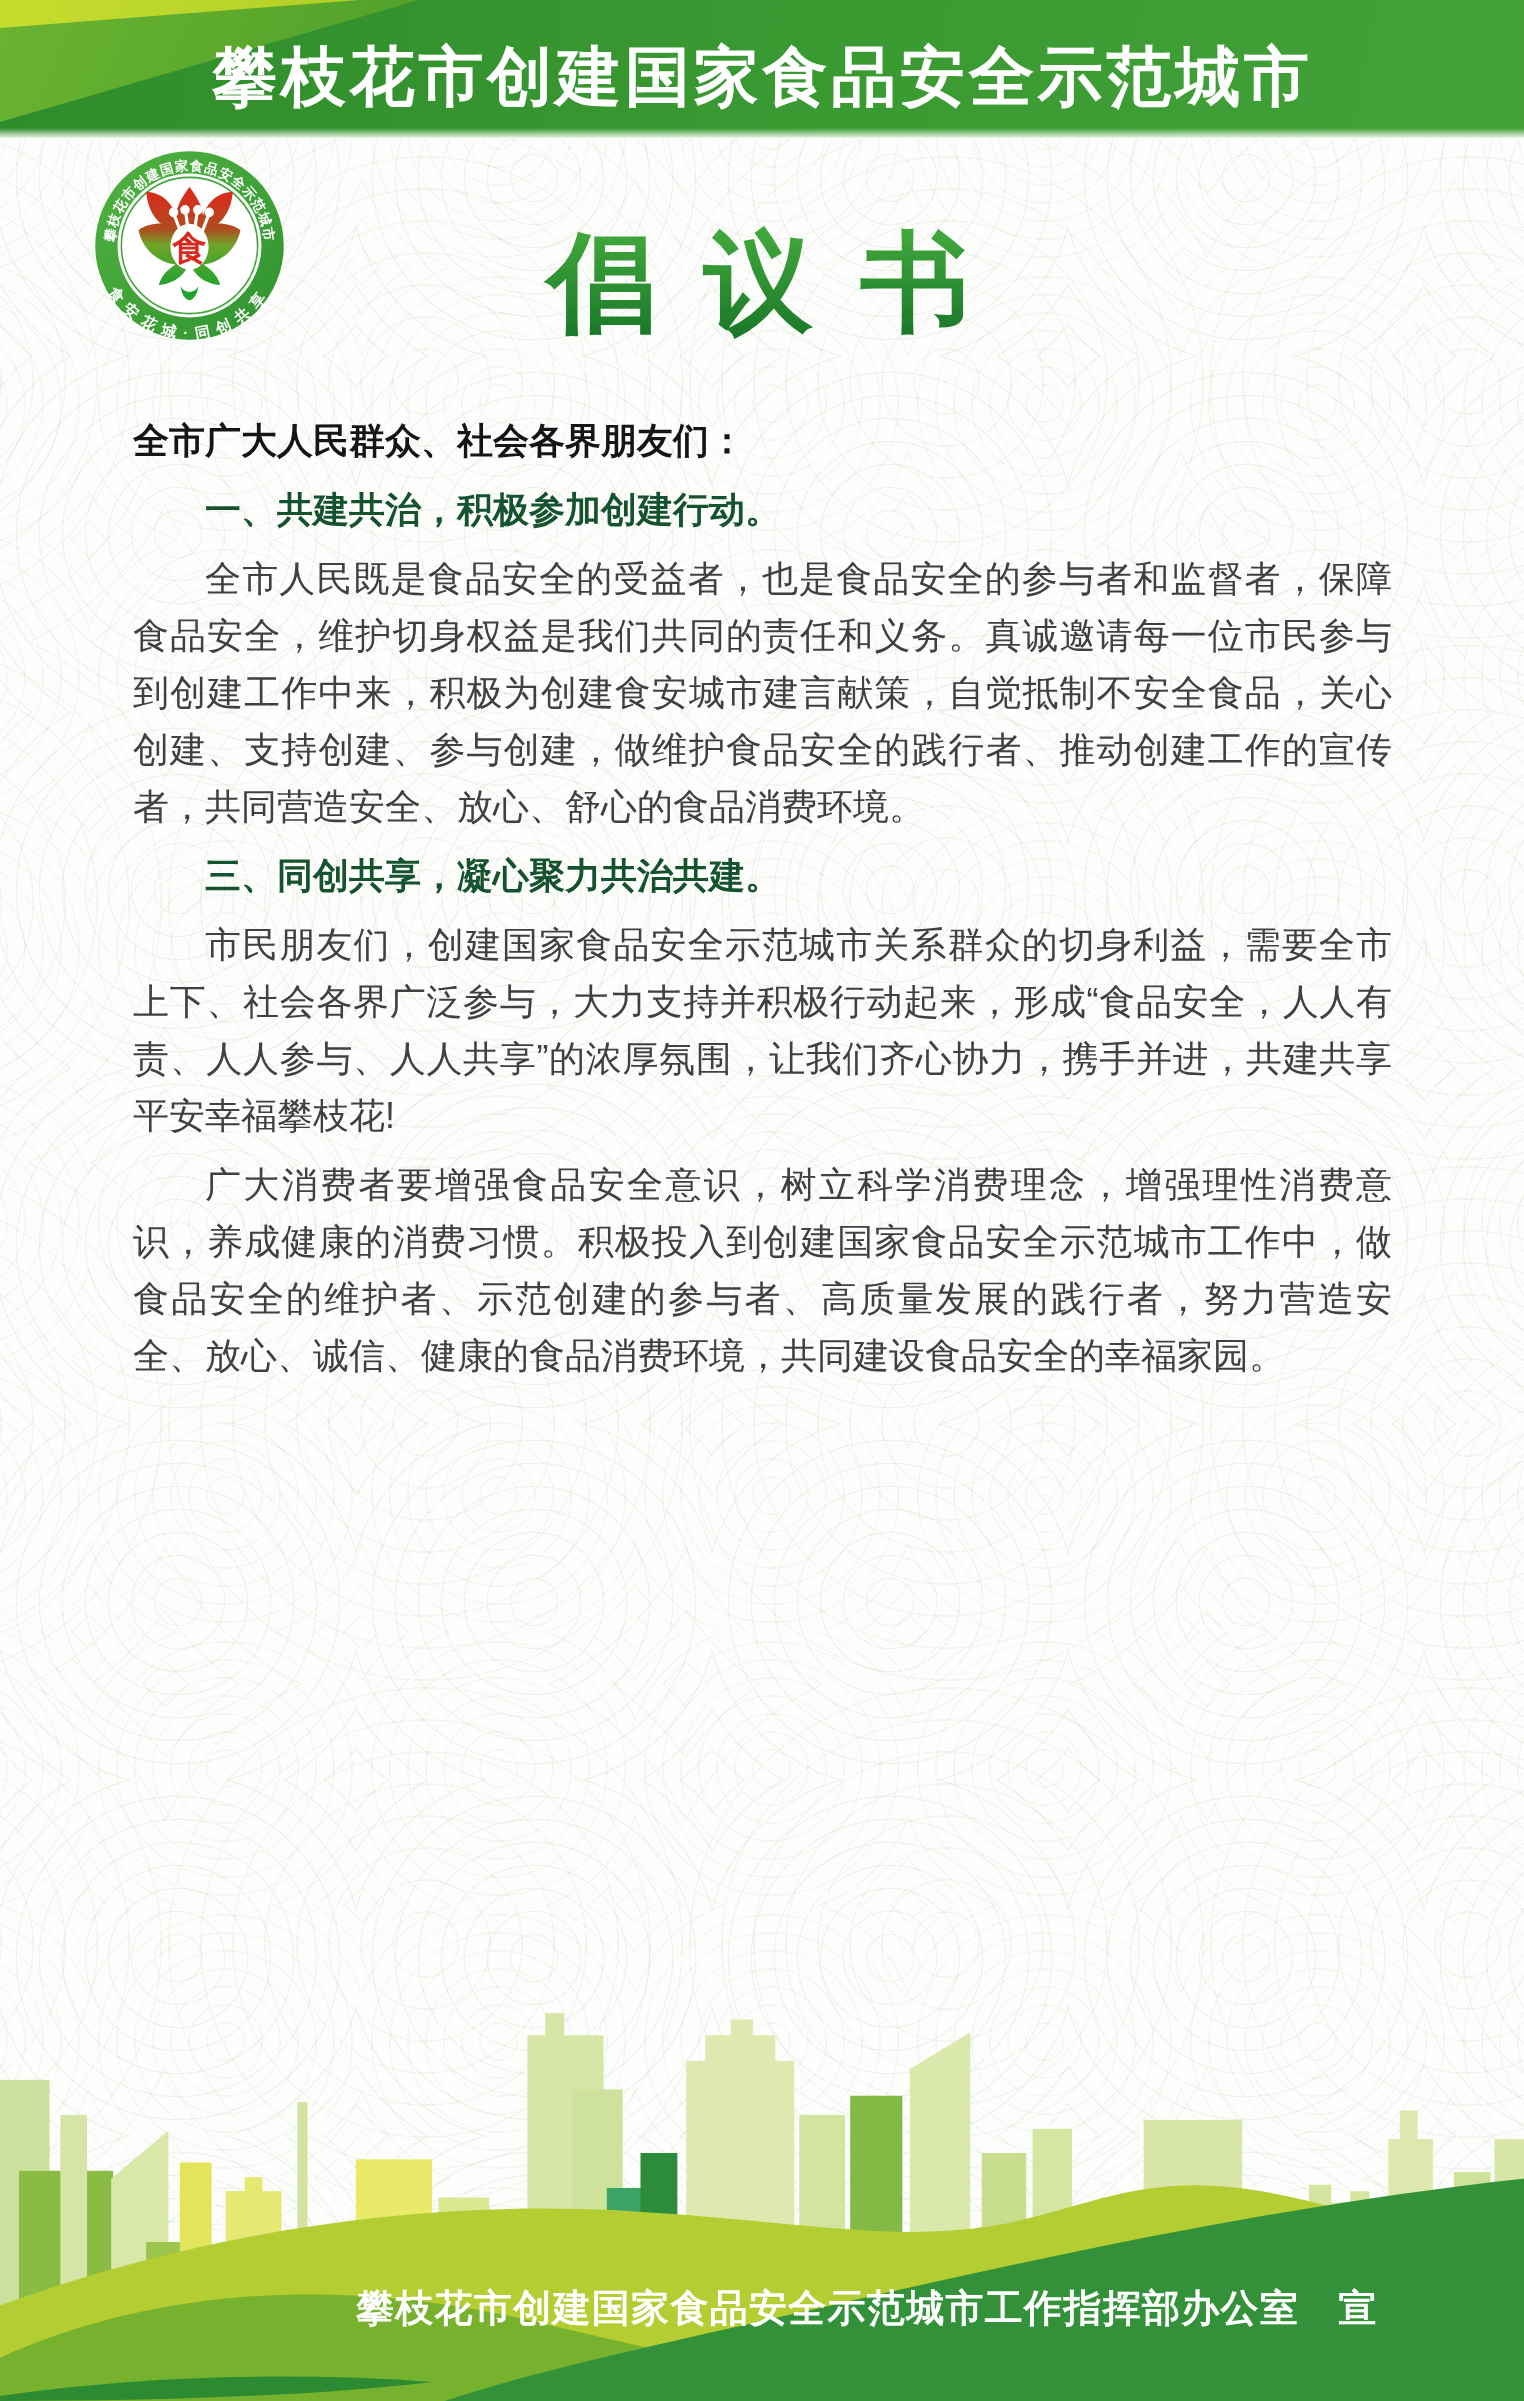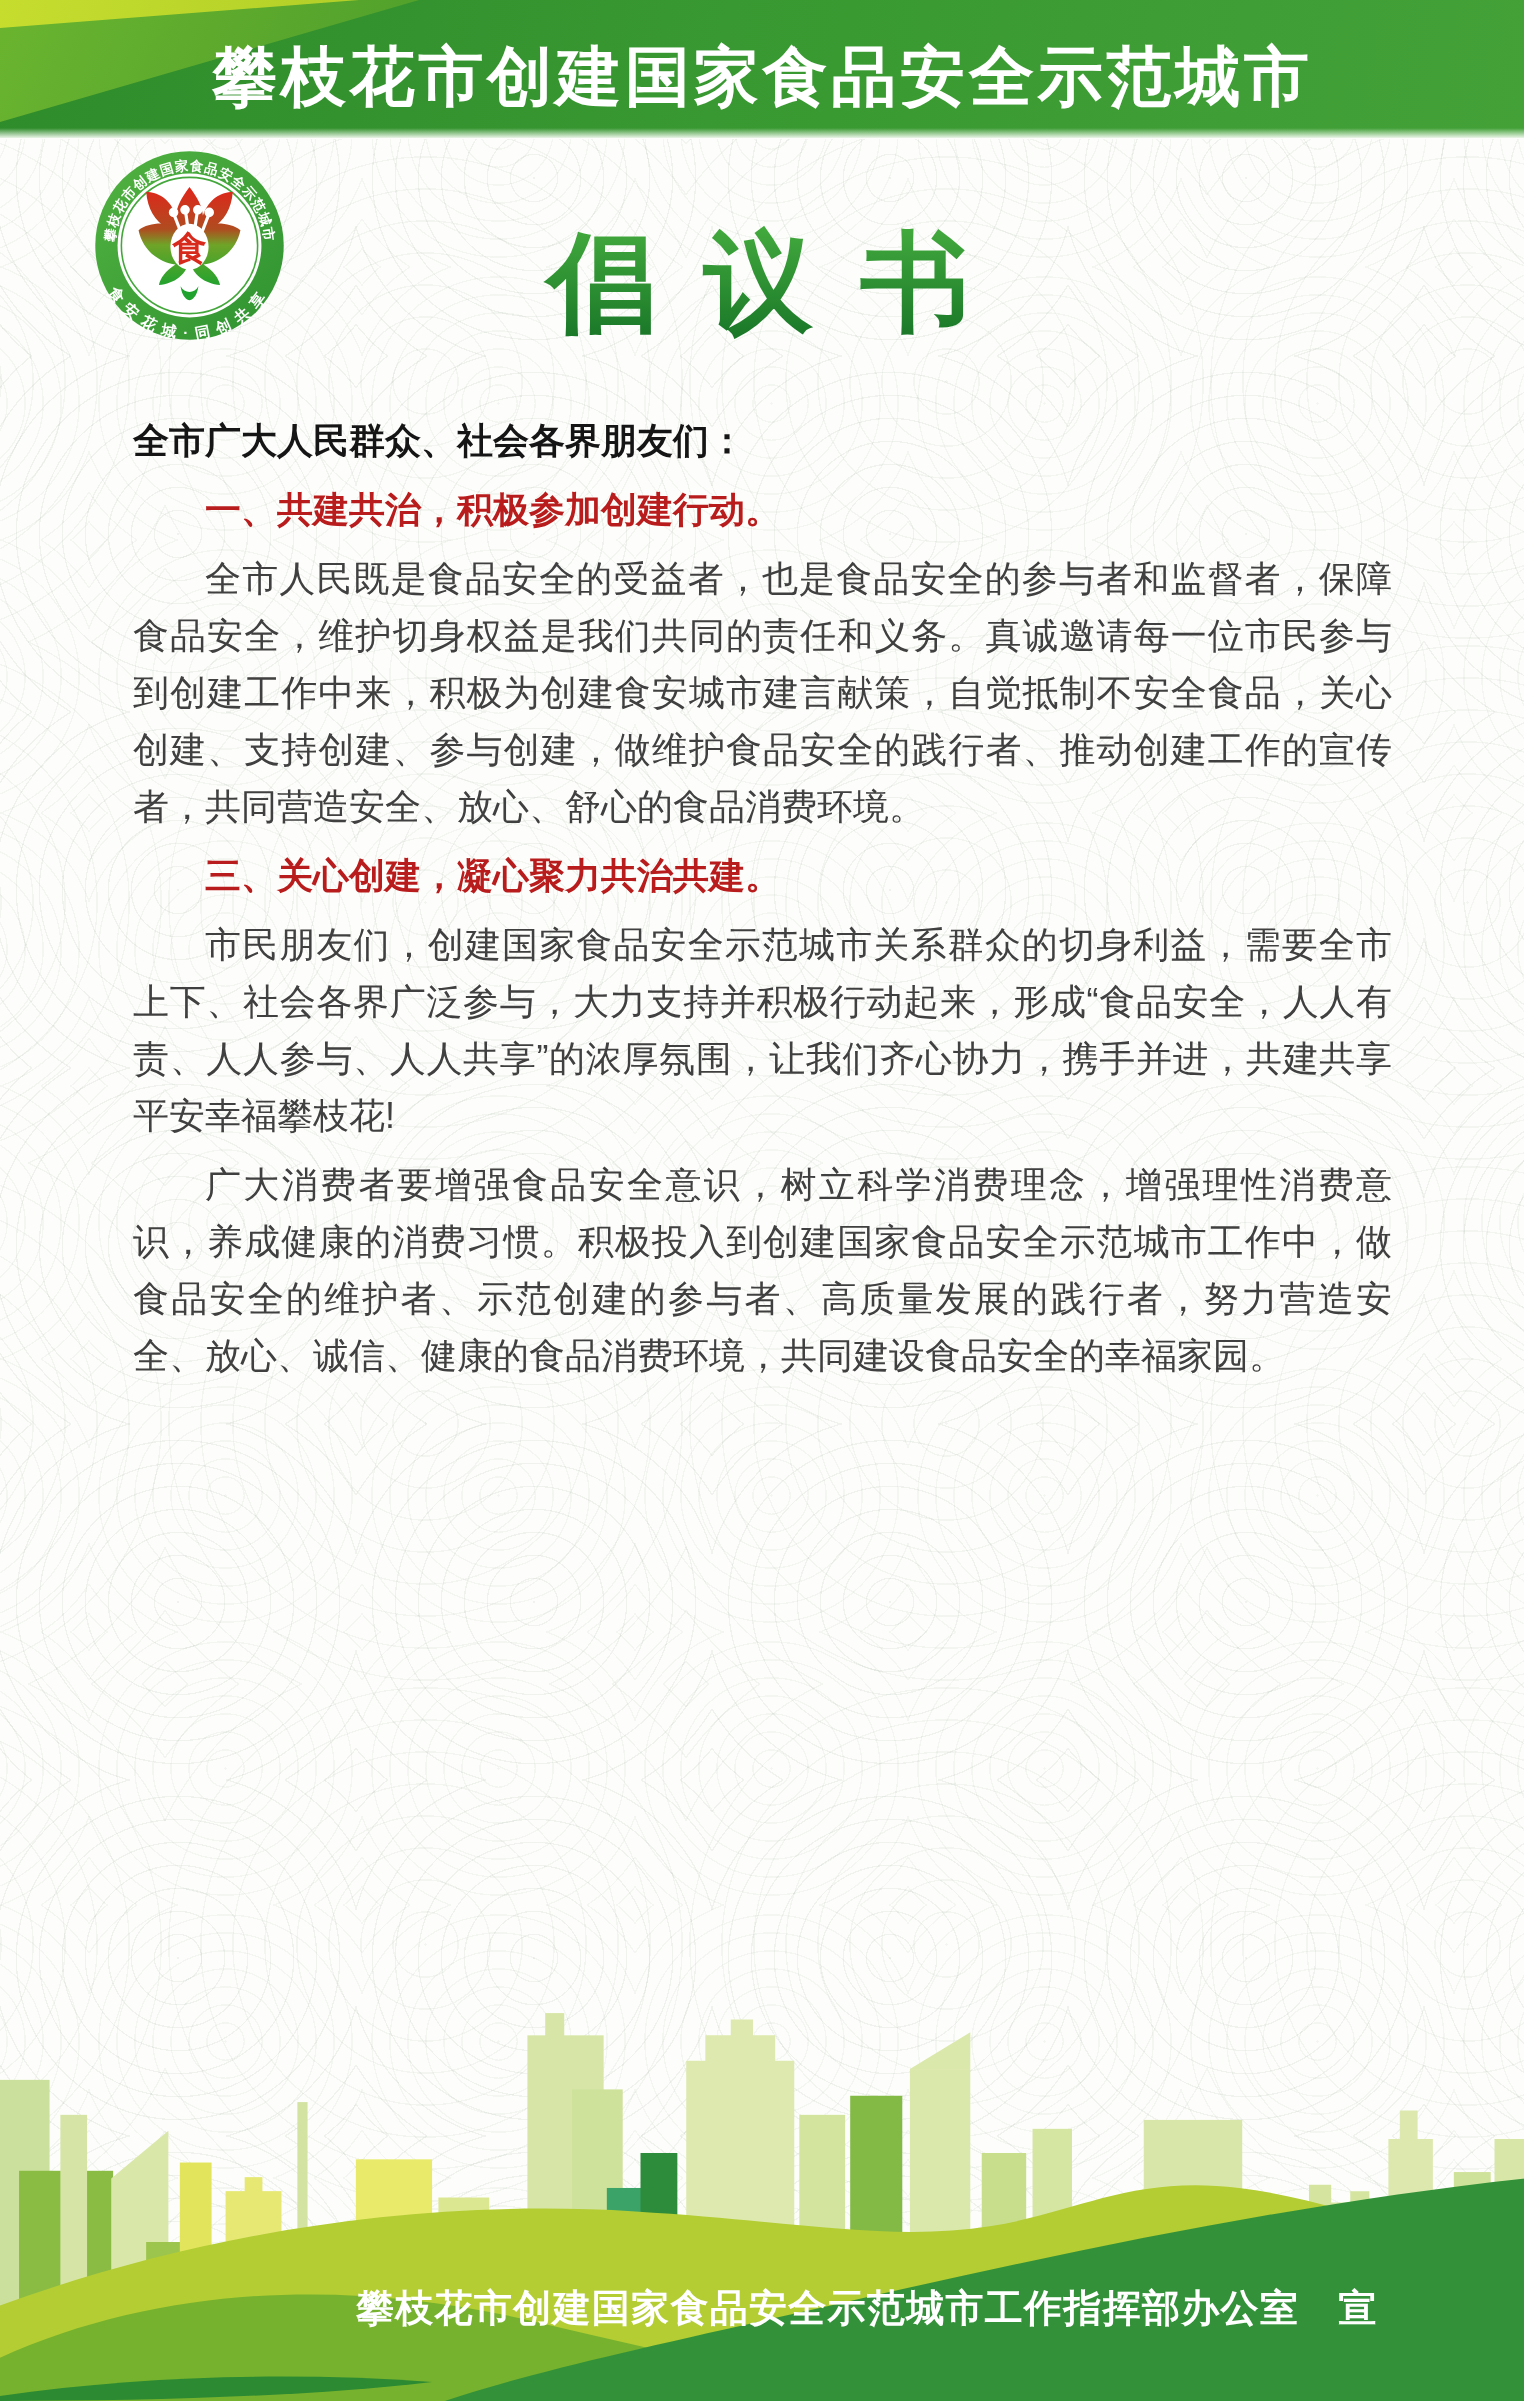--- a/index.html
+++ b/index.html
@@ -58,21 +58,21 @@
     }
   }
   
   .content{
     position:absolute;top:400px;left:121px;width:1283px;z-index:2;
     font-size:36px;line-height:57px;color:#404040;
   }
   .salutation{font-weight:bold;color:#151515;}
   .content p{margin:12px;text-align:justify;text-justify:inter-ideograph;}
   .content p.para{text-indent:2em;}
-  .content p.heading{font-weight:bold;color:#b91c1c;text-indent:2em;}
+  .content p.heading{font-weight:bold;color:#14532d;text-indent:2em;}
   
   .skyline{position:absolute;left:0;bottom:0;width:1525px;height:407px;z-index:1;}
   .footer-sig{
     position:absolute;top:2283px;left:0;width:1365px;z-index:5;
     box-sizing:border-box;padding-left:356px;
     text-align:right;font-size:38px;font-weight:bold;color:#ffffff;
     letter-spacing:1.3px;white-space:nowrap;
   }
 </style>
 </head>
@@ -131,21 +131,21 @@
   </g>
 </svg>
 
 <div class="doc-title">倡 议 书</div>
 
 <div class="content">
   <p class="salutation">全市广大人民群众、社会各界朋友们：</p>
   <div>
       <p class="heading">一、共建共治，积极参加创建行动。</p>
       <p class="para">全市人民既是食品安全的受益者，也是食品安全的参与者和监督者，保障食品安全，维护切身权益是我们共同的责任和义务。真诚邀请每一位市民参与到创建工作中来，积极为创建食安城市建言献策，自觉抵制不安全食品，关心创建、支持创建、参与创建，做维护食品安全的践行者、推动创建工作的宣传者，共同营造安全、放心、舒心的食品消费环境。</p>
-      <p class="heading">三、关心创建，凝心聚力共治共建。</p>
+      <p class="heading">三、同创共享，凝心聚力共治共建。</p>
       <p class="para">市民朋友们，创建国家食品安全示范城市关系群众的切身利益，需要全市上下、社会各界广泛参与，大力支持并积极行动起来，形成“食品安全，人人有责、人人参与、人人共享”的浓厚氛围，让我们齐心协力，携手并进，共建共享平安幸福攀枝花!</p>
       <p class="para">广大消费者要增强食品安全意识，树立科学消费理念，增强理性消费意识，养成健康的消费习惯。积极投入到创建国家食品安全示范城市工作中，做食品安全的维护者、示范创建的参与者、高质量发展的践行者，努力营造安全、放心、诚信、健康的食品消费环境，共同建设食品安全的幸福家园。</p>
     </div>
 </div>
 
 <svg class="skyline" viewBox="0 3140 2400 640" preserveAspectRatio="none">
   <g>
     <rect x="0" y="3275" width="78" height="390" fill="#cbe09c"></rect>
     <rect x="30" y="3418" width="148" height="250" fill="#8abc44"></rect>
     <rect x="95" y="3330" width="42" height="340" fill="#d6e5a6"></rect>

